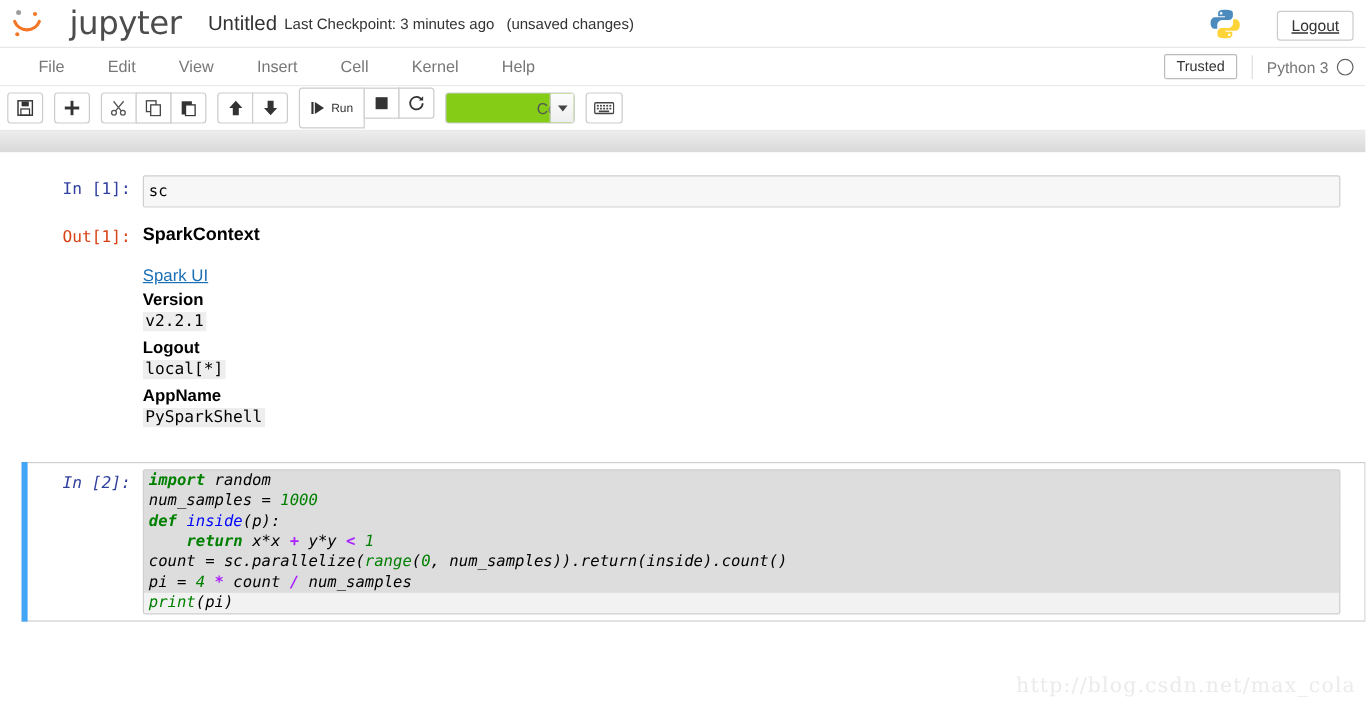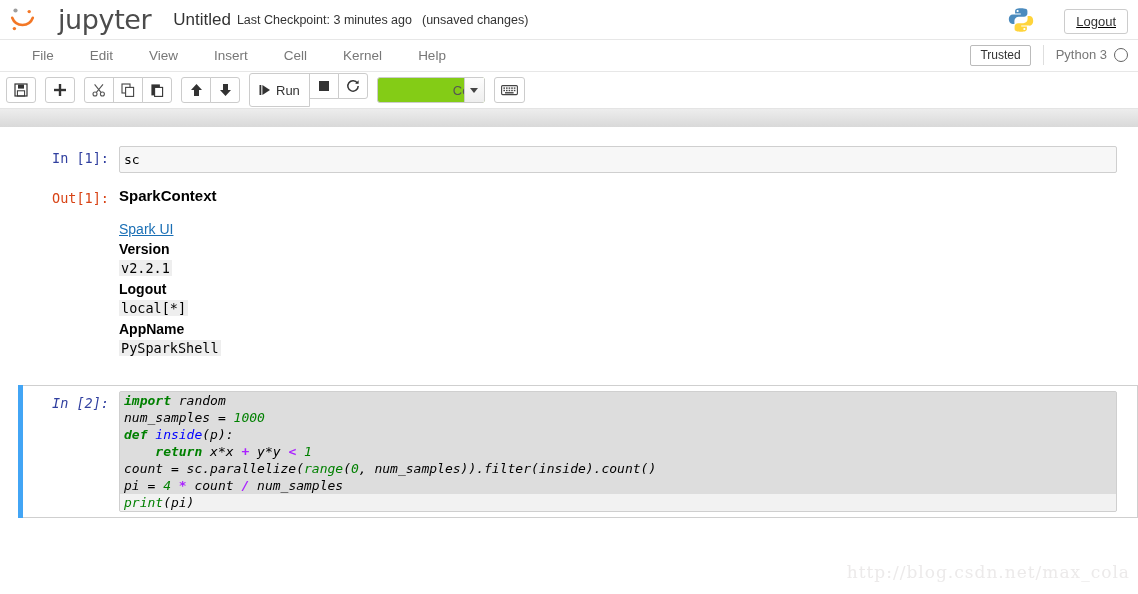--- a/index.html
+++ b/index.html
@@ -85,21 +85,21 @@
     font-size: 13.5px;
     color: #777777;
     padding: 0 18px;
     line-height: 32px;
     cursor: pointer;
     white-space: nowrap;
   }
   .menubar-right {
     margin-left: auto;
     display:flex;
-    align-items:flex-start;
+    align-items:flex-end;
     padding-right: 10px;
     gap: 12px;
   }
   .trusted {
     font-size: 12px;
     color: #333;
     border: 1px solid #bbbbbb;
     border-radius: 2px;
     padding: 3px 9px;
     line-height: 1.1;
@@ -142,21 +142,21 @@
     color: #333;
     font-size: 13px;
     padding: 0 6px;
     box-sizing: border-box;
   }
   .tb-group .tb-btn + .tb-btn { margin-left: -1px; }
   .tb-group .tb-btn:first-child { border-radius: 3px 0 0 3px; }
   .tb-group .tb-btn:last-child { border-radius: 0 3px 3px 0; }
   .tb-group .tb-btn:only-child { border-radius: 3px; }
   .tb-btn svg { display:block; }
-  .run-btn { padding: 16px 9px; gap: 5px; font-size:13px; color:#333; }
+  .run-btn { padding: 16px 9px; gap: 5px; font-size:10px; color:#333; }
   .cell-type-select {
     height: 26px;
     border: 1px solid #cccccc;
     border-radius: 3px;
     background: #84cc16;
     width: 108px;
     font-size: 13px;
     color: #555;
     display: flex;
     align-items: center;
@@ -527,21 +527,21 @@
 
     <div class="cell selected" style="margin-top:22px;">
       <div class="sel-bar"></div>
       <div class="row">
         <div class="prompt">In [2]:</div>
         <div class="input-area cm" id="cell2-editor">
             <div class="code-line"><span class="k">import</span><span> random</span></div>
             <div class="code-line"><span>num_samples = </span><span class="mi">1000</span></div>
             <div class="code-line"><span class="k">def</span><span> </span><span class="nf">inside</span><span>(p):</span></div>
             <div class="code-line"><span>    </span><span class="k">return</span><span> x*x </span><span class="op">+</span><span> y*y </span><span class="op">&lt;</span><span> </span><span class="mi">1</span></div>
-            <div class="code-line"><span>count = sc.parallelize(</span><span class="nb">range</span><span>(</span><span class="mi">0</span><span>, num_samples)).filter(inside).count()</span></div>
+            <div class="code-line"><span>count = sc.parallelize(</span><span class="nb">range</span><span>(</span><span class="mi">0</span><span>, num_samples)).return(inside).count()</span></div>
             <div class="code-line"><span>pi = </span><span class="mi">4</span><span> </span><span class="op">*</span><span> count </span><span class="op">/</span><span> num_samples</span></div>
             <div class="code-line active"><span class="nb">print</span><span>(pi)</span></div>
           </div>
       </div>
     </div>
 
   </div>
 
   <div class="watermark">http://blog.csdn.net/max_cola</div>
 </div>

